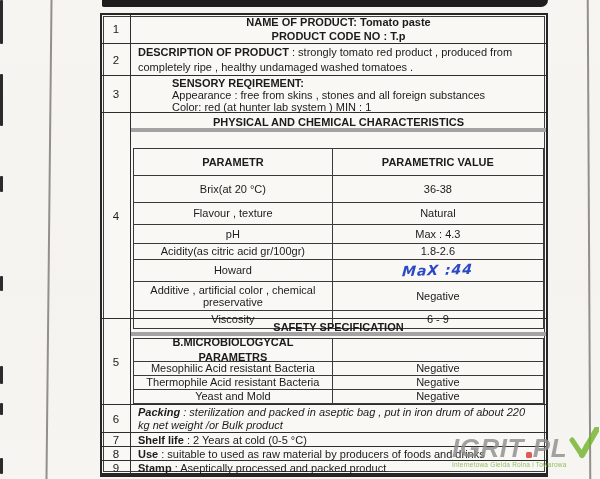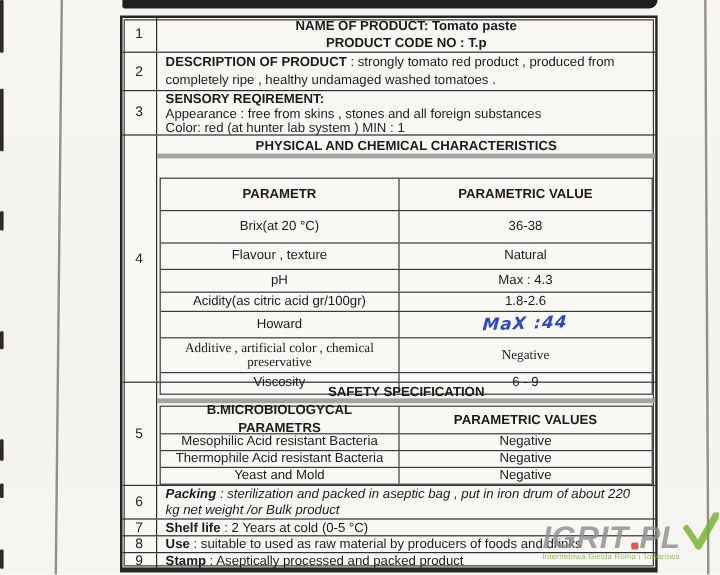--- a/index.html
+++ b/index.html
@@ -45,21 +45,21 @@
   }
   .content { flex:1 1 auto; min-width:0; padding:1px 7px; line-height:15px; }
   .content.nopad { padding:0; display:flex; flex-direction:column; }
   b.lbl { font-weight:bold; }
 
   .r1 { height:29px; }
   .r1 .content { text-align:center; font-weight:bold; line-height:13.5px; padding-top:1px; }
   .r2 { height:32px; }
   .r2 .content { line-height:14.5px; }
   .r3 { height:37px; }
-  .r3 .content { line-height:12.2px; padding-top:1px; }
+  .r3 .content { line-height:12.2px; padding-top:1px;margin-left:34px; }
   .r4 { height:206px; }
   .r5 { height:86px; }
   .r6 { height:28px; }
   .r6 .content { line-height:13px;font-style:italic; }
   .r7, .r8 { height:14px; }
   .r9 { height:14px; }
   .r7 .content, .r8 .content, .r9 .content { line-height:12px; padding-top:0.5px; }
 
   .section-title {
     text-align:center; font-weight:bold; border-bottom:4px solid #a3a3a3;
@@ -80,21 +80,21 @@
   }
   .itc-r { flex:1; display:flex; align-items:center; justify-content:center; text-align:right; }
   .itr.hdr { font-weight:bold; }
 
   .pc-table .itr:nth-child(1){height:27px}
   .pc-table .itr:nth-child(2){height:27px}
   .pc-table .itr:nth-child(3){height:22px}
   .pc-table .itr:nth-child(4){height:19px}
   .pc-table .itr:nth-child(5){height:16px}
   .pc-table .itr:nth-child(6){height:22px}
-  .pc-table .itr:nth-child(7){height:29px; line-height:12.5px;font-family:Liberation Serif, serif;}
+  .pc-table .itr:nth-child(7){height:29px; line-height:12.5px;}
   .pc-table .itr:nth-child(8){height:17px}
 
   .sf-table .itr:nth-child(1){height:23px}
   .sf-table .itr:nth-child(2){height:14px}
   .sf-table .itr:nth-child(3){height:14px}
   .sf-table .itr:nth-child(4){height:13px}
 
   .handwriting {
     color:#2b49c6;
     font-family:"DejaVu Sans", sans-serif;
@@ -209,21 +209,20 @@
       </div>
     </div>
 
     <div class="row r5">
       <div class="num">5</div>
       <div class="content nopad">
         <div class="section-title">SAFETY SPECIFICATION</div>
         <div class="inner-table sf-table">
           <div class="itr hdr">
             <div class="itc-l">B.MICROBIOLOGYCAL PARAMETRS</div>
-            <div class="itc-r">PARAMETRIC VALUES</div>
           </div>
           <div class="itr">
             <div class="itc-l">Mesophilic Acid resistant Bacteria</div>
             <div class="itc-r">Negative</div>
           </div>
           <div class="itr">
             <div class="itc-l">Thermophile Acid resistant Bacteria</div>
             <div class="itc-r">Negative</div>
           </div>
           <div class="itr">

